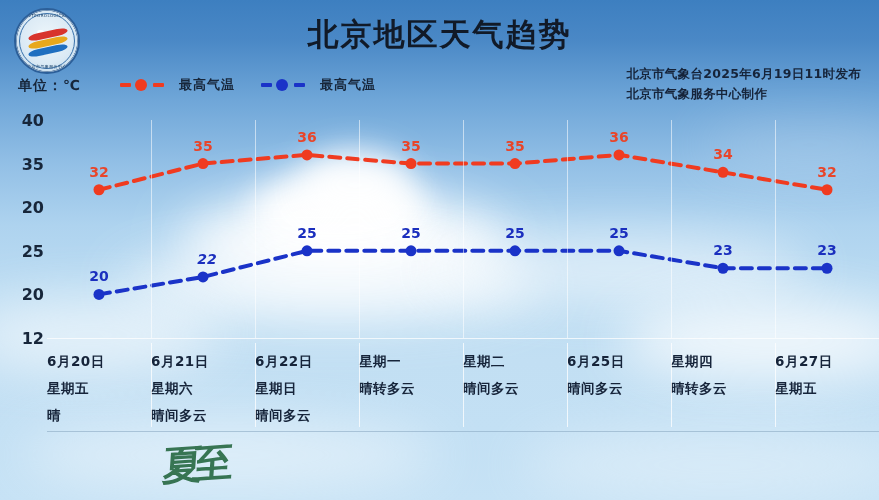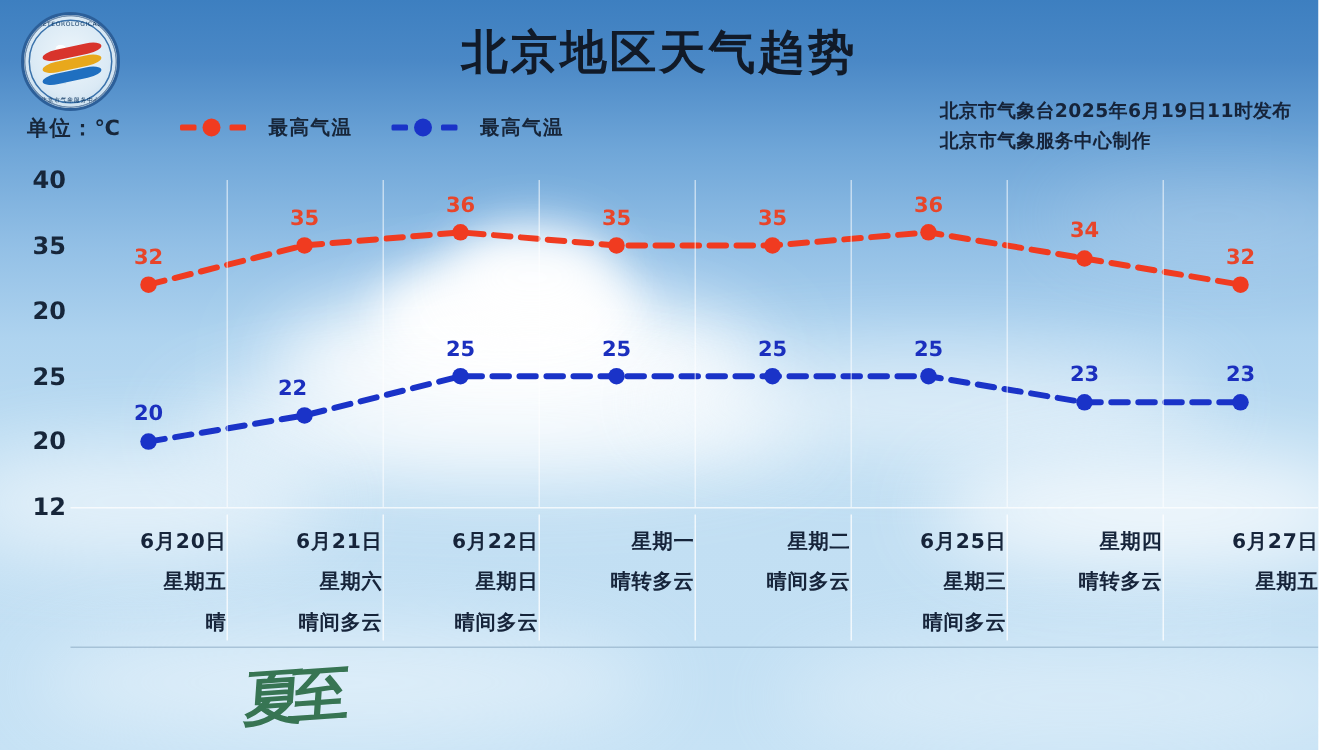--- a/index.html
+++ b/index.html
@@ -190,21 +190,21 @@
     position: absolute;
     left: 47px; top: 338px;
     width: 832px; height: 92px;
     border-top: 1px solid rgba(255,255,255,.75);
     border-bottom: 1px solid rgba(140,170,195,.6);
     display: flex;
   }
   .tcol {
     flex: 1 1 0;
     position: relative;
-    text-align: right;
+    text-align: left;
     padding-top: 9px;
     box-sizing: border-box;
   }
   .tcol + .tcol::before {
     content: "";
     position: absolute;
     left: 0; top: 4px; bottom: 4px;
     width: 1px;
     background: rgba(255,255,255,.75);
   }
@@ -324,21 +324,21 @@
       <div class="vline" style="left: 728px;"></div>
       <div class="vlabel hi" style="left: 52px; top: 59.76px;">32</div>
       <div class="vlabel hi" style="left: 156px; top: 33.6px;">35</div>
       <div class="vlabel hi" style="left: 260px; top: 24.88px;">36</div>
       <div class="vlabel hi" style="left: 364px; top: 33.6px;">35</div>
       <div class="vlabel hi" style="left: 468px; top: 33.6px;">35</div>
       <div class="vlabel hi" style="left: 572px; top: 24.88px;">36</div>
       <div class="vlabel hi" style="left: 676px; top: 42.32px;">34</div>
       <div class="vlabel hi" style="left: 780px; top: 59.76px;">32</div>
       <div class="vlabel lo" style="left: 52px; top: 164.4px;">20</div>
-      <div class="vlabel lo" style="left: 148px; top: 146.96px;">22</div>
+      <div class="vlabel lo" style="left: 160px; top: 146.96px; font-style: italic;">22</div>
       <div class="vlabel lo" style="left: 260px; top: 120.8px;">25</div>
       <div class="vlabel lo" style="left: 364px; top: 120.8px;">25</div>
       <div class="vlabel lo" style="left: 468px; top: 120.8px;">25</div>
       <div class="vlabel lo" style="left: 572px; top: 120.8px;">25</div>
       <div class="vlabel lo" style="left: 676px; top: 138.24px;">23</div>
       <div class="vlabel lo" style="left: 780px; top: 138.24px;">23</div>
     </div>
 
   <div class="table">
       <div class="tcol">
@@ -359,21 +359,20 @@
       <div class="tcol">
         <div class="d2">星期一</div>
         <div class="d3">晴转多云</div>
       </div>
       <div class="tcol">
         <div class="d2">星期二</div>
         <div class="d3">晴间多云</div>
       </div>
       <div class="tcol">
         <div class="d1">6月25日</div>
-        <div class="d2">星期三</div>
         <div class="d3">晴间多云</div>
       </div>
       <div class="tcol">
         <div class="d2">星期四</div>
         <div class="d3">晴转多云</div>
       </div>
       <div class="tcol">
         <div class="d1">6月27日</div>
         <div class="d2">星期五</div>
       </div>

